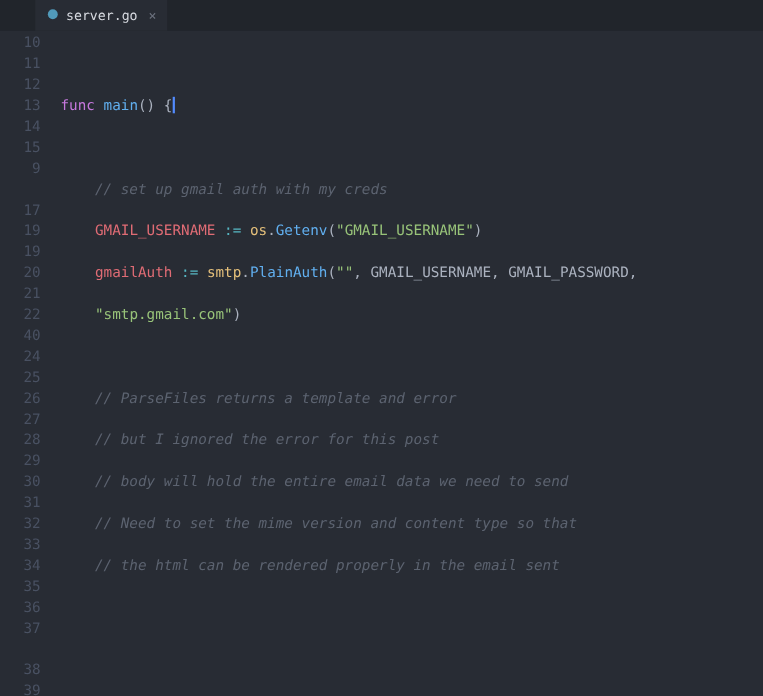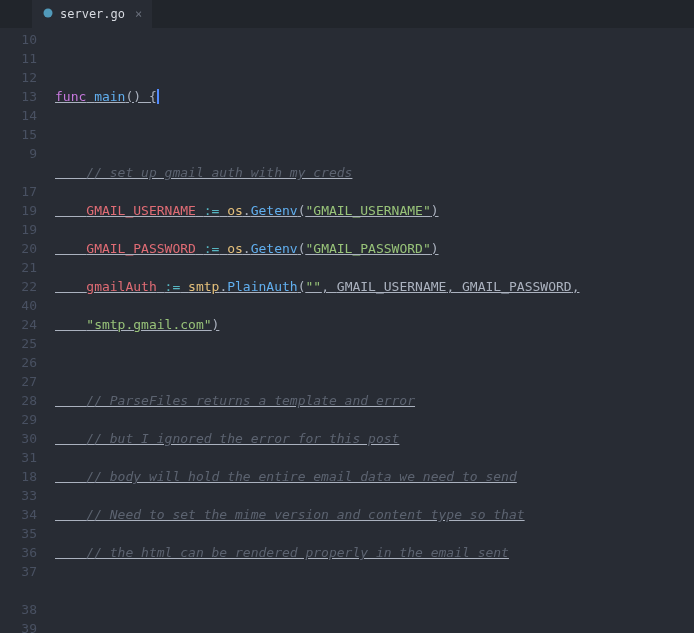--- a/index.html
+++ b/index.html
@@ -42,21 +42,20 @@
   padding-top: 2px;
   color: #495162;
   user-select: none;
 }
 .gutter .ln { height: 19px; line-height: 19px; }
 .code {
   flex: 1;
   padding-top: 2px;
   white-space: pre;
   line-height: 19px;
-  text-decoration: underline;
 }
 .code-line { height: 19px; }
 .cursor { border-left: 2px solid #528bff; display: inline-block; height: 15px; vertical-align: middle; margin-bottom: 2px; }
 
 
 .kw  { color: #c678dd; }   
 .fn  { color: #61afef; }   
 .id  { color: #e06c75; }   
 .typ { color: #e5c07b; }   
 .str { color: #98c379; }   
@@ -97,37 +96,36 @@
       <div class="ln">22</div>
       <div class="ln">40</div>
       <div class="ln">24</div>
       <div class="ln">25</div>
       <div class="ln">26</div>
       <div class="ln">27</div>
       <div class="ln">28</div>
       <div class="ln">29</div>
       <div class="ln">30</div>
       <div class="ln">31</div>
-      <div class="ln">18</div>
+      <div class="ln">32</div>
       <div class="ln">33</div>
       <div class="ln">34</div>
       <div class="ln">35</div>
       <div class="ln">36</div>
       <div class="ln">37</div>
       <div class="ln"></div>
       <div class="ln">38</div>
       <div class="ln">39</div>
     </div>
   <div class="code">
 <div class="code-line"></div>
 <div class="code-line"><span class="kw">func</span> <span class="fn">main</span><span class="pun">() {</span><span class="cursor"></span></div>
 <div class="code-line"></div>
 <div class="code-line cmt">    // set up gmail auth with my creds</div>
 <div class="code-line">    <span class="id">GMAIL_USERNAME</span> <span class="op">:=</span> <span class="typ">os</span><span class="pun">.</span><span class="fn">Getenv</span><span class="pun">(</span><span class="str">"GMAIL_USERNAME"</span><span class="pun">)</span></div>
-<div class="code-line">    <span class="id">GMAIL_PASSWORD</span> <span class="op">:=</span> <span class="typ">os</span><span class="pun">.</span><span class="fn">Getenv</span><span class="pun">(</span><span class="str">"GMAIL_PASSWORD"</span><span class="pun">)</span></div>
 <div class="code-line">    <span class="id">gmailAuth</span> <span class="op">:=</span> <span class="typ">smtp</span><span class="pun">.</span><span class="fn">PlainAuth</span><span class="pun">(</span><span class="str">""</span><span class="pun">, </span><span class="pun">GMAIL_USERNAME</span><span class="pun">, </span><span class="pun">GMAIL_PASSWORD</span><span class="pun">,</span></div>
 <div class="code-line">    <span class="str">"smtp.gmail.com"</span><span class="pun">)</span></div>
 <div class="code-line"></div>
 <div class="code-line cmt">    // ParseFiles returns a template and error</div>
 <div class="code-line cmt">    // but I ignored the error for this post</div>
 <div class="code-line cmt">    // body will hold the entire email data we need to send</div>
 <div class="code-line cmt">    // Need to set the mime version and content type so that</div>
 <div class="code-line cmt">    // the html can be rendered properly in the email sent</div>
 
 

